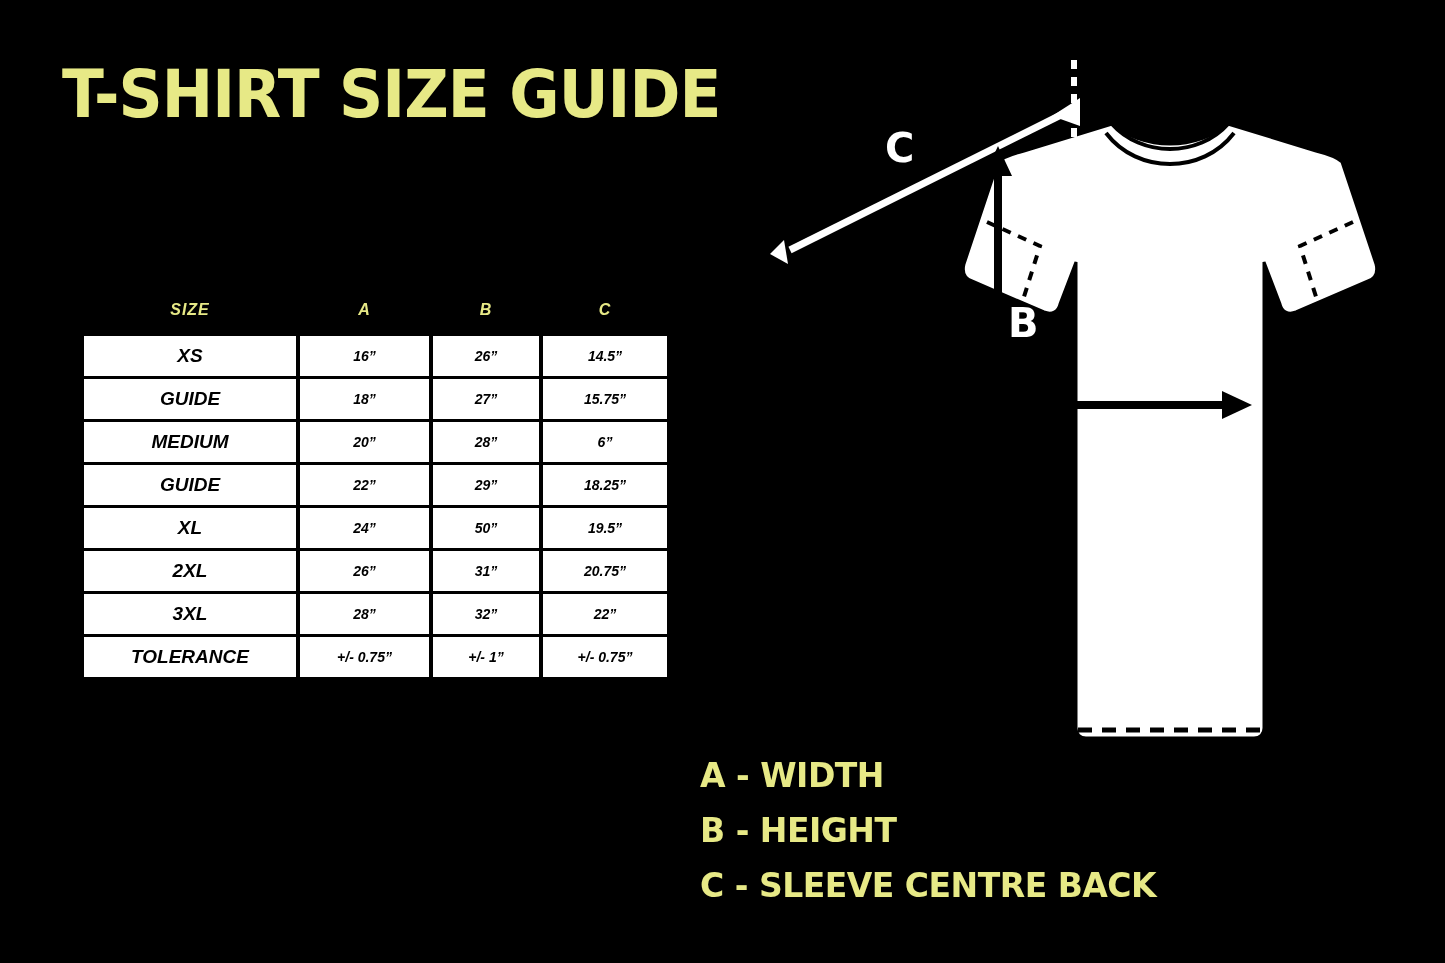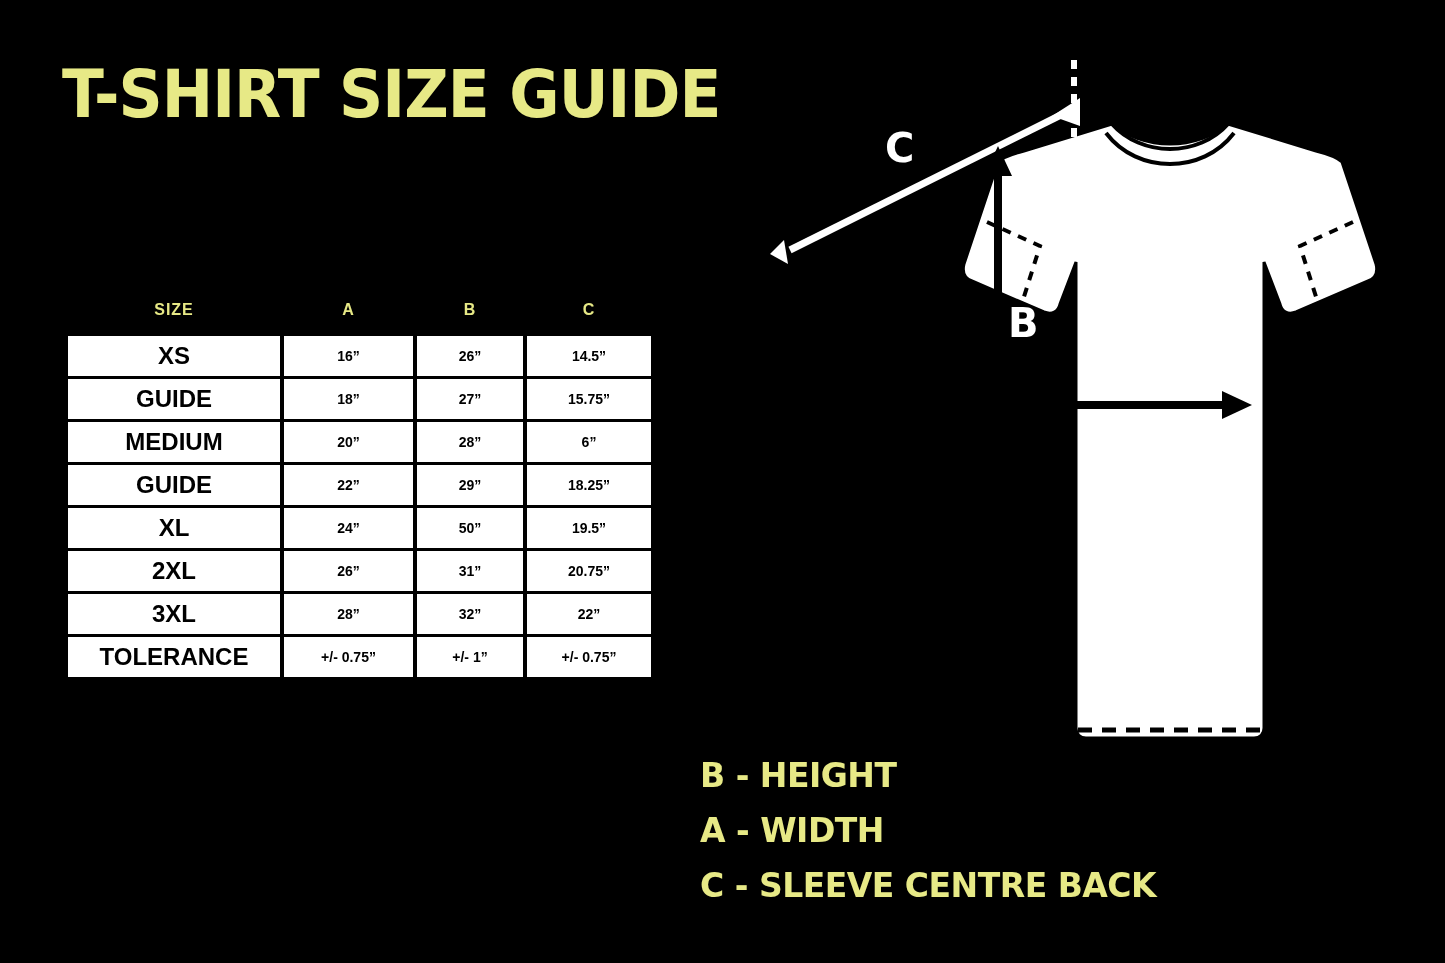--- a/index.html
+++ b/index.html
@@ -28,23 +28,24 @@
     color: #e7e986;
     line-height: 1;
     transform: scaleX(0.93);
     transform-origin: left top;
     white-space: nowrap;
   }
 
   
   #size-table {
     position: absolute;
-    left: 64px;
+    left: 80px;
     top: 296px;
     width: 575px;
+    font-style: italic;
   }
   table.sizes {
     border-collapse: separate;
     border-spacing: 4px 3px;
     width: 575px;
     table-layout: fixed;
   }
   table.sizes col.c-size { width: 212px; }
   table.sizes col.c-a { width: 129px; }
   table.sizes col.c-b { width: 106px; }
@@ -63,21 +64,21 @@
     background: #ffffff;
     color: #000000;
     font-size: 18px;
     font-weight: bold;
     text-align: center;
     height: 40px;
     padding: 0;
     vertical-align: middle;
   }
   table.sizes tbody td.sizecell {
-    font-size: 24px;
+    font-size: 19px;
   }
   table.sizes tbody td.val {
     font-weight: bold;
     font-size: 14px;
   }
 
   
   #legend {
     position: absolute;
     left: 700px;
@@ -239,16 +240,16 @@
       <polygon points="512,365 482,351 482,379" fill="#000000"></polygon>
     </g>
   </svg>
 
   <div class="lbl" id="label-c">C</div>
   <div class="lbl" id="label-b">B</div>
   <div class="lbl" id="label-a">A</div>
 </div>
 
 <div id="legend">
+  <div>A - WIDTH</div>
   <div>B - HEIGHT</div>
-  <div>A - WIDTH</div>
   <div>C - SLEEVE CENTRE BACK</div>
 </div>
 
 </body></html>

